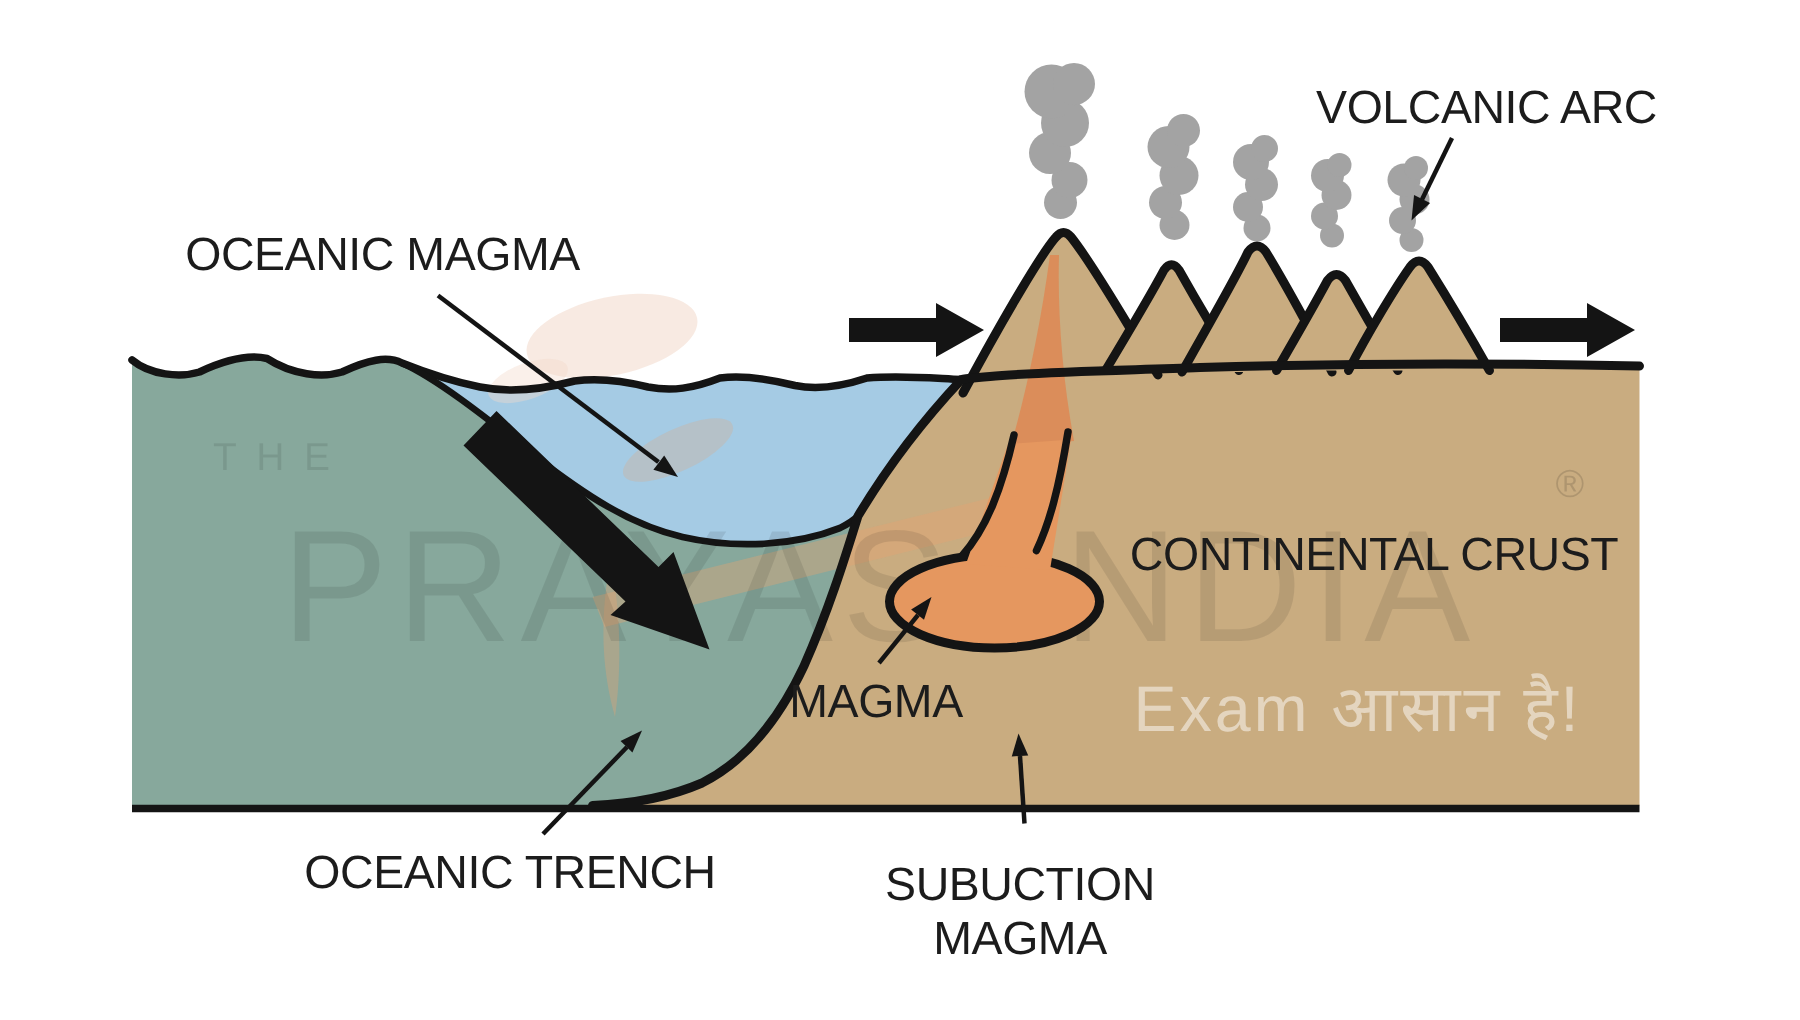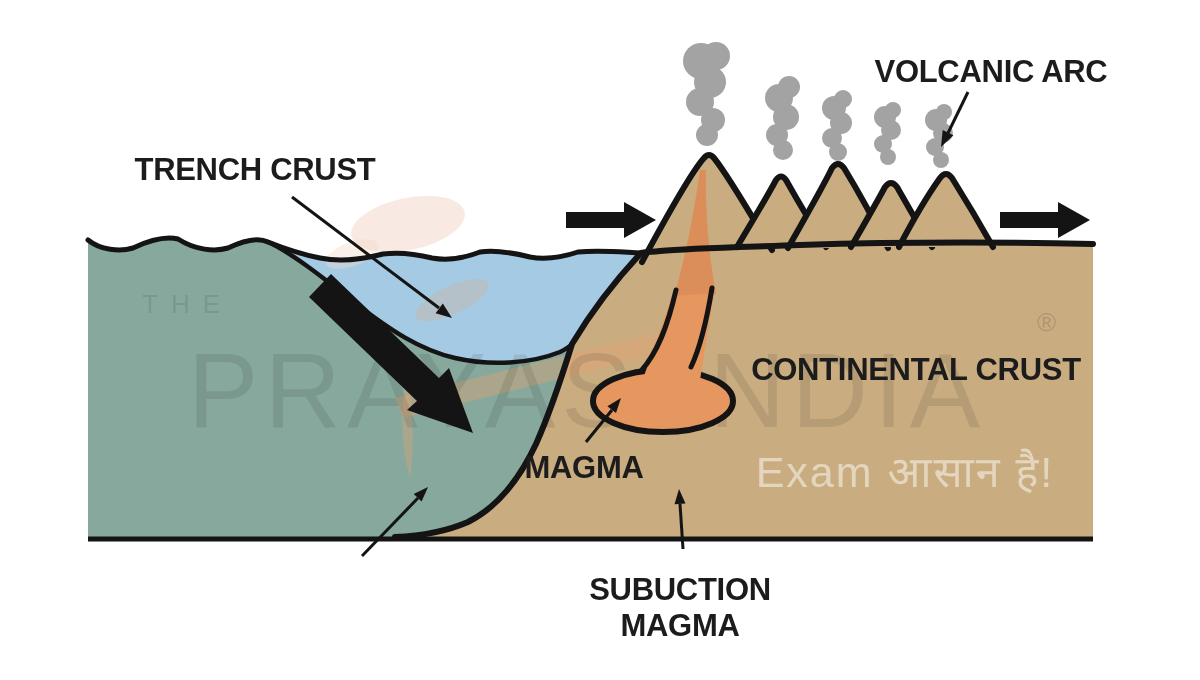--- a/index.html
+++ b/index.html
@@ -5,21 +5,21 @@
   html,body{margin:0;padding:0;background:#e9e9e9;}
   #stage{
     position:relative;width:1200px;height:680px;overflow:hidden;
     background:var(--background,#fff);
     font-family:"Liberation Sans","DejaVu Sans",sans-serif;
   }
   #art{position:absolute;left:0;top:0;}
   .label{
     position:absolute;
     transform:translateX(-50%);
-    font-weight:bold;
+    font-weight:normal;
     font-size:31px;
     letter-spacing:-0.3px;
     color:var(--label-text,#1c1c1c);
     white-space:nowrap;
     line-height:1.15;
     text-align:center;
   }
   .wm-text{opacity:0.085;font-weight:normal;}
 </style>
 </head>
@@ -154,27 +154,28 @@
     </g>
     <g fill="#141414">
       <polygon points="452,318 435.6,313.2 442.8,303.6"></polygon>
       <polygon points="941,147 942.7,130 953.4,135.3"></polygon>
       <polygon points="621,398 616,413.1 607.4,406.3"></polygon>
       <polygon points="428,487 421.6,501.6 413.7,494"></polygon>
       <polygon points="679,489 685.5,503.6 674.5,504.3"></polygon>
     </g>
   </svg>
 
-  <div class="label" style="left:255px;top:152px">TRENCH CRUST</div>
+  <div class="label" style="left:255px;top:152px">OCEANIC MAGMA</div>
 
   <div class="label" style="left:991px;top:54px">VOLCANIC ARC</div>
 
   <div class="label" style="left:916px;top:352px">CONTINENTAL CRUST</div>
 
   <div class="label" style="left:584px;top:450px">MAGMA</div>
 
+  <div class="label" style="left:340px;top:564px">OCEANIC TRENCH</div>
 
   <div class="label" style="left:680px;top:572px">
     <div>SUBUCTION</div>
     <div>MAGMA</div>
   </div>
 
 </div>
 
 </body></html>

